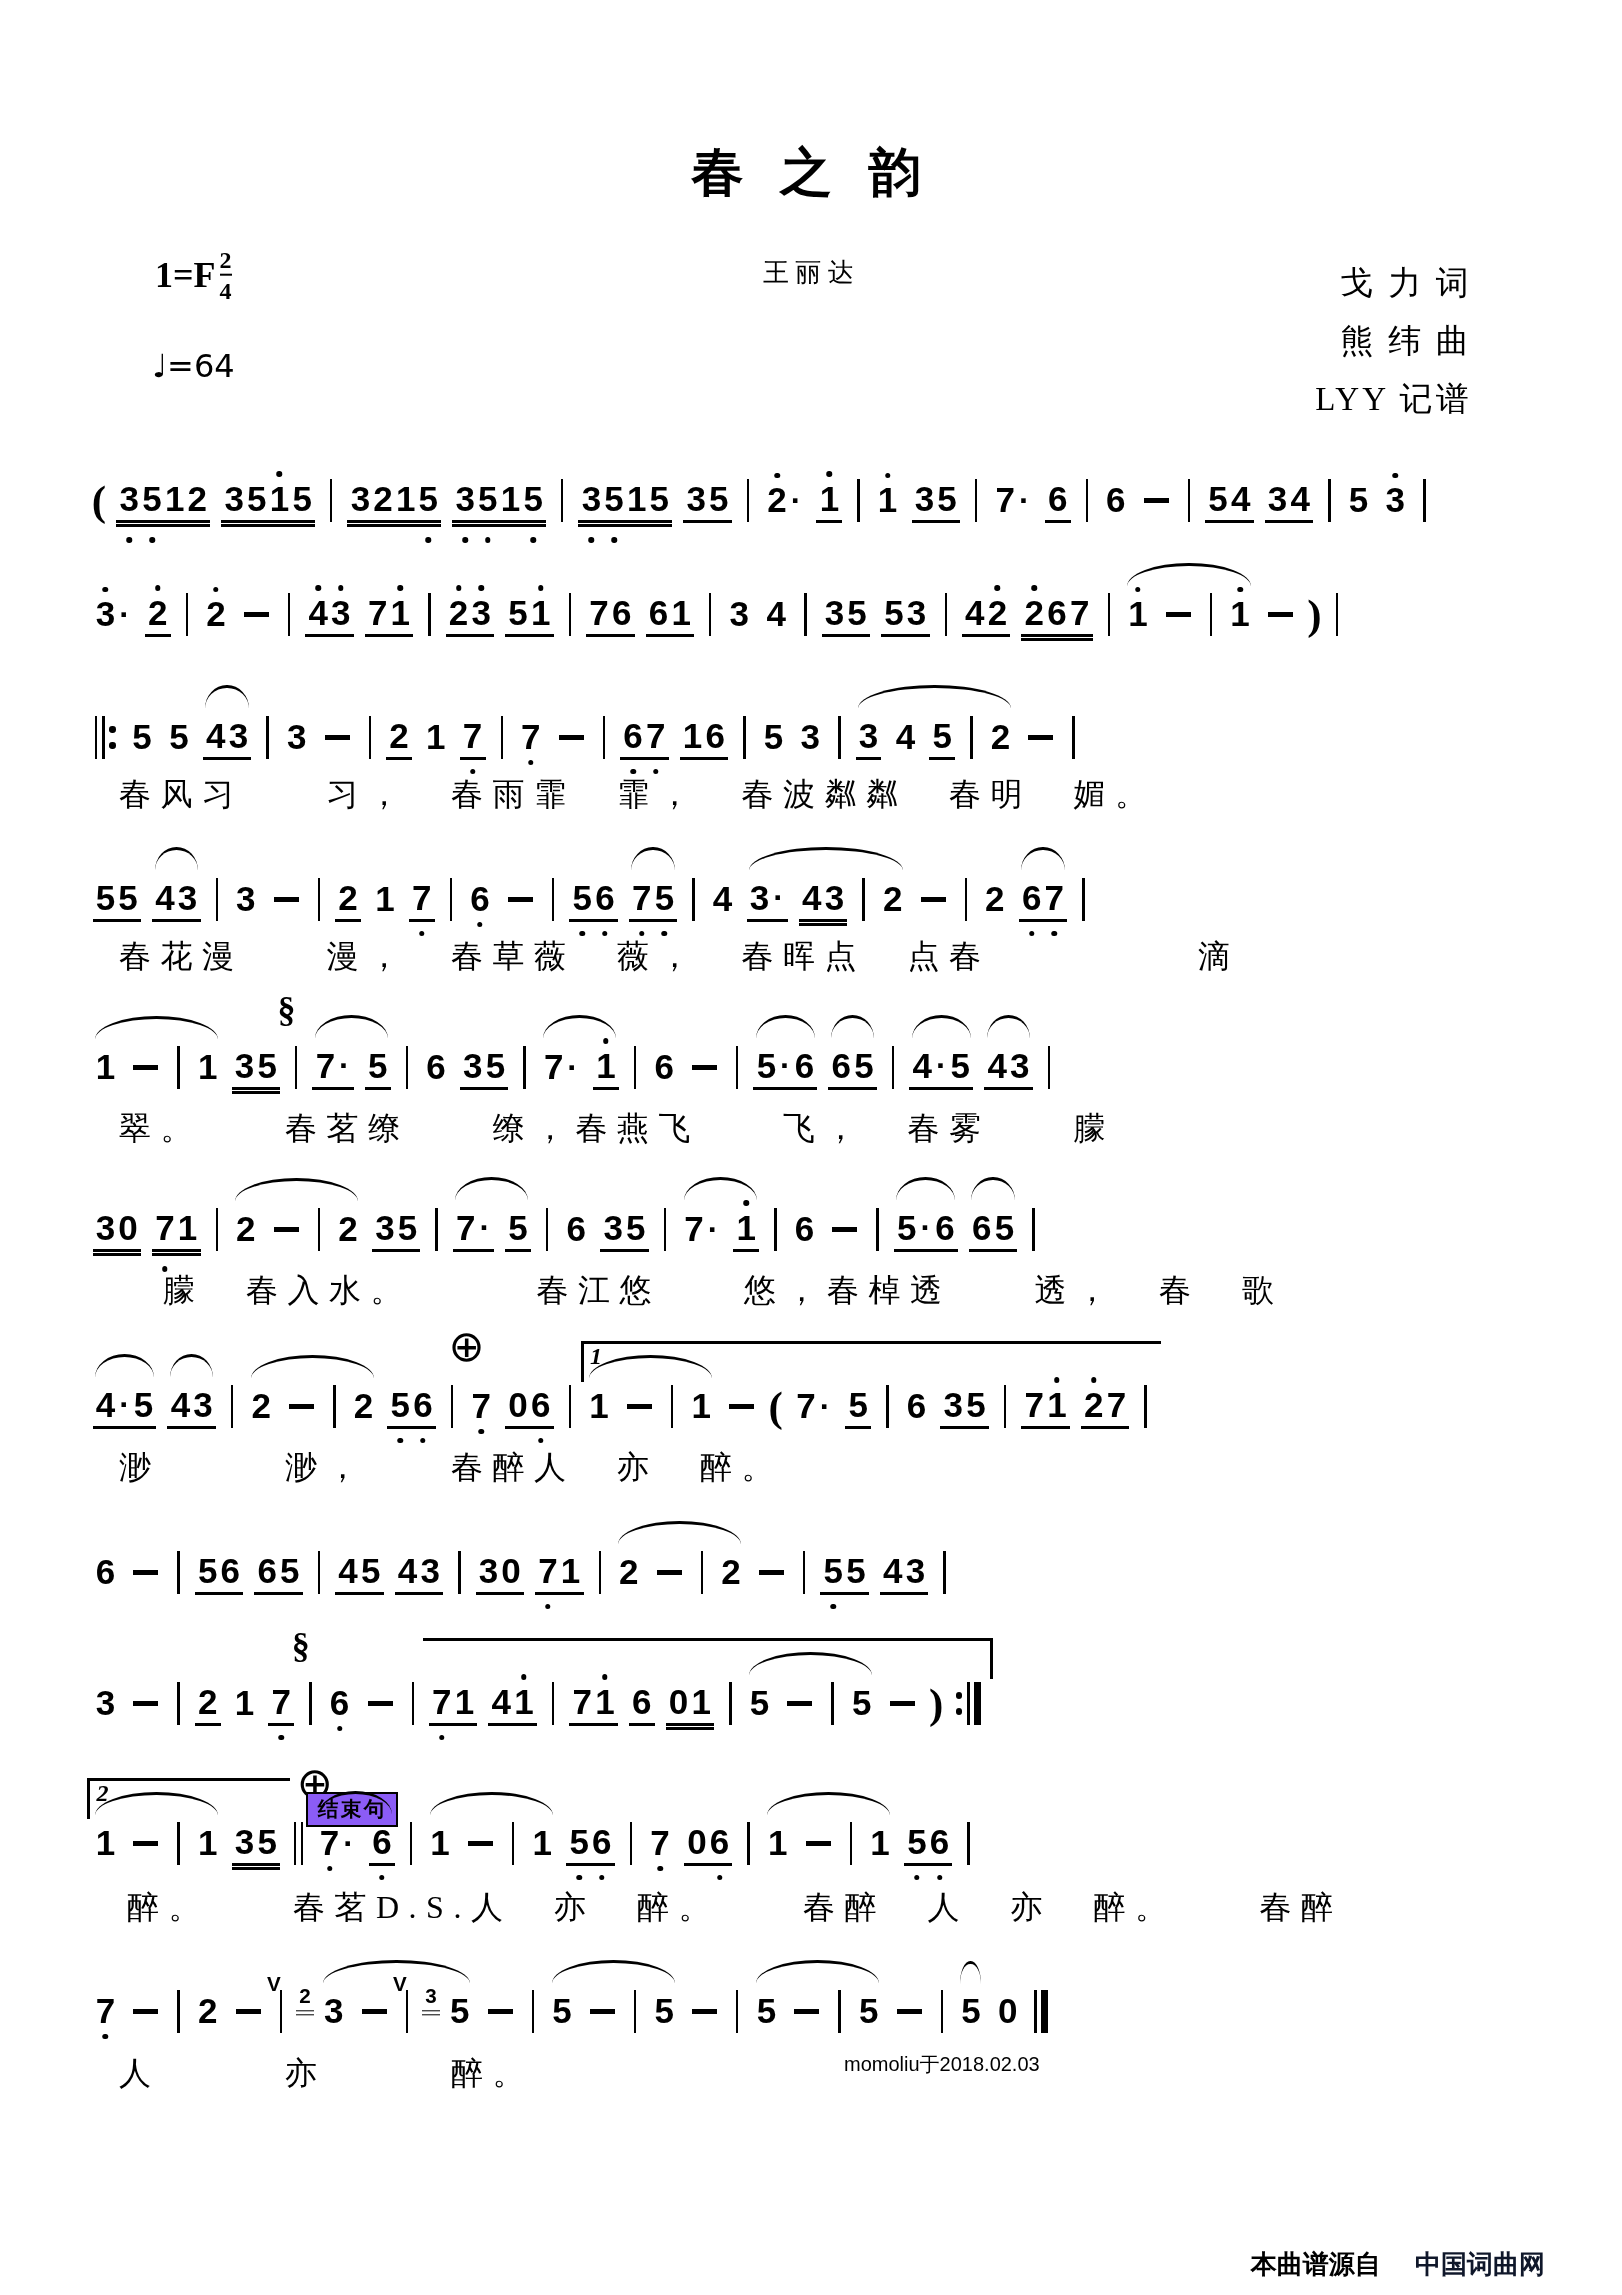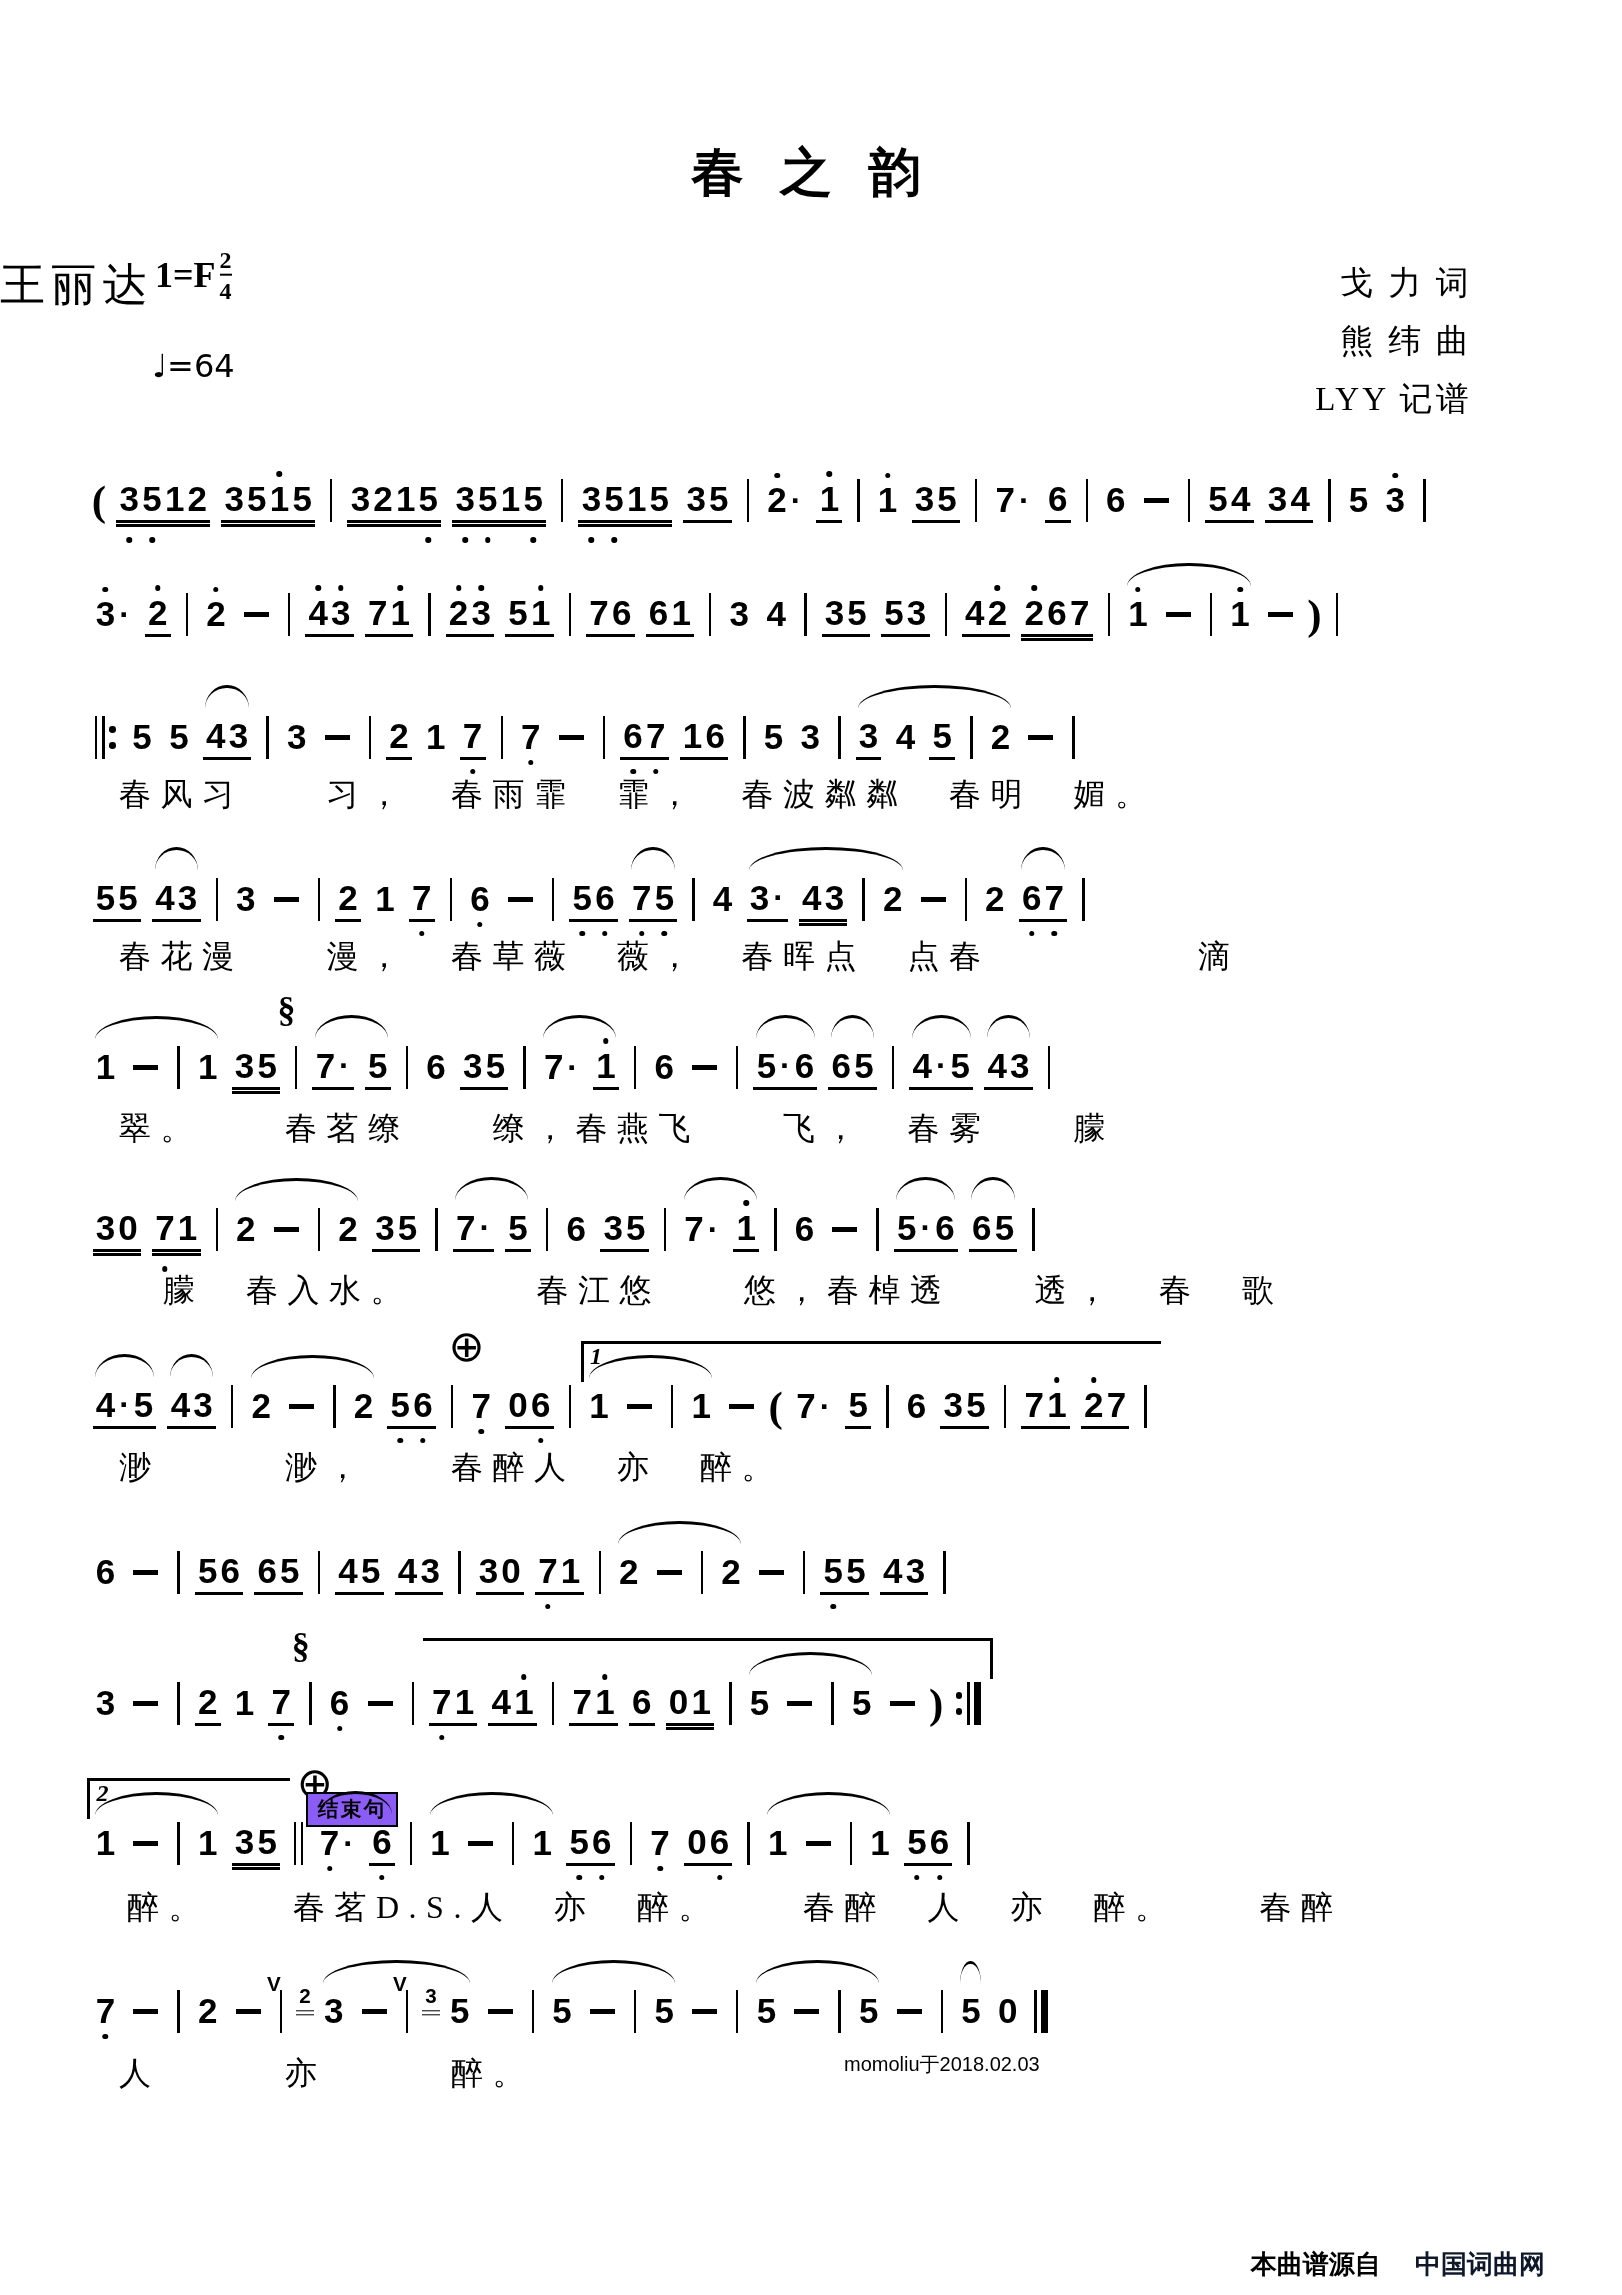--- a/index.html
+++ b/index.html
@@ -1,22 +1,22 @@
 <!DOCTYPE html>
 <html style="font-size:12.7px"><head>
 <meta charset="utf-8">
 <style>
   html,body{margin:0;padding:0;background:#fff;}
   .sheet{position:relative;width:1623px;height:2295px;background:#fff;color:#000;
          font-family:"Liberation Sans",sans-serif;overflow:hidden;}
   
   .title{position:absolute;top:125px;left:0;right:0;text-align:center;margin:13px;
          font-size:52px;font-weight:700;letter-spacing:11px;}
-  .performer{position:absolute;top:255px;left:0;right:0;text-align:left;
-         font-size:45px;letter-spacing:6.3px;font-family:Liberation Sans, sans-serif;}
+  .performer{position:absolute;top:255px;left:0;right:0;text-align:center;
+         font-size:26px;letter-spacing:6.3px;font-family:Liberation Sans, sans-serif;}
   .keysig{position:absolute;left:155px;top:254px;font-family:"Liberation Serif",serif;
          font-size:36px;font-weight:700;display:flex;align-items:flex-start;gap:4px;}
   .frac{display:inline-flex;flex-direction:column;align-items:center;transform:translateY(-6.3px);}
   .frac b{font-size:24px;line-height:1;font-family:"Liberation Serif",serif;}
   .frac b.den{border-top:2.4px solid #000;padding-top:2.4px;margin-top:2.4px;}
   .tempo{position:absolute;left:152px;top:347px;font-size:32px;font-family:"DejaVu Sans",sans-serif;}
   .credits{position:absolute;right:151px;top:255px;text-align:right;font-size:33px;
          letter-spacing:3.2px;line-height:1.75;font-family:"Liberation Serif",serif;}
   
   .score{position:absolute;inset:0;}

